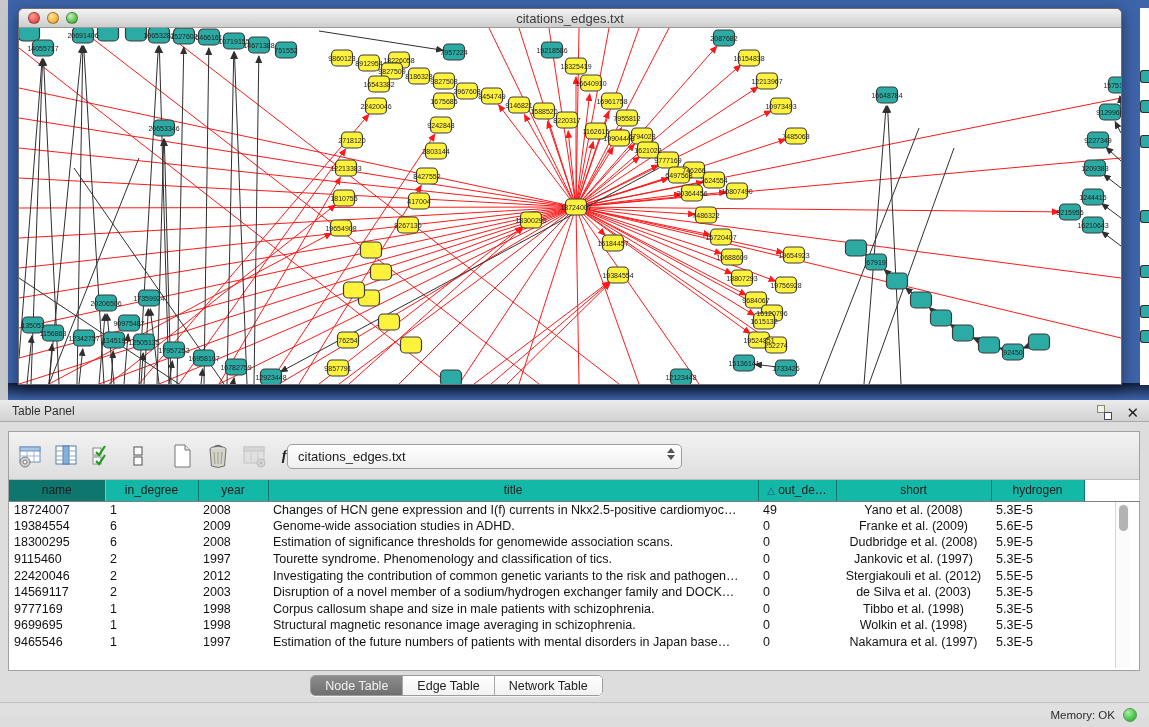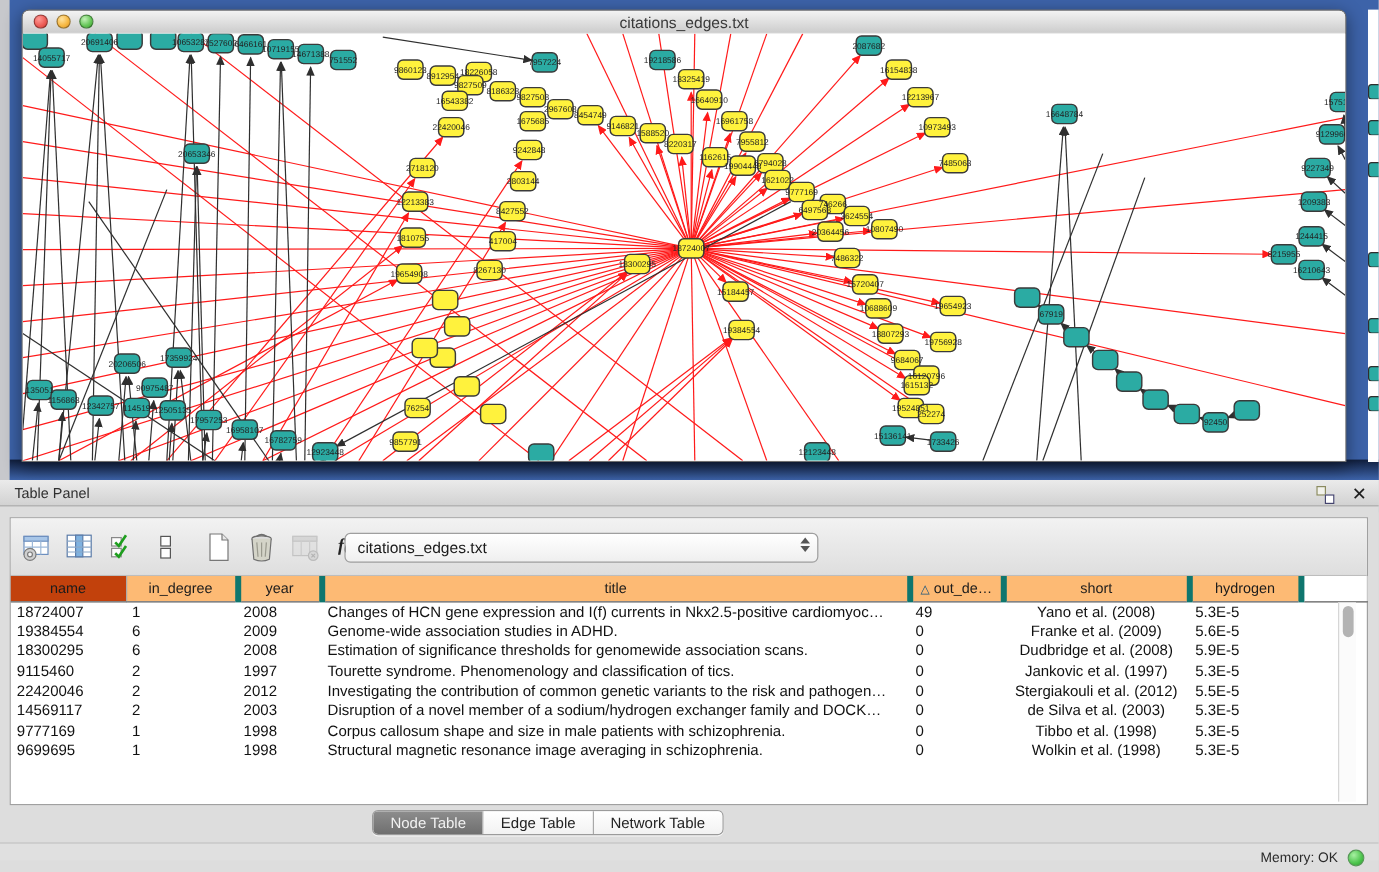--- a/index.html
+++ b/index.html
@@ -58,22 +58,22 @@
   .combo { position:absolute; left:278px; top:12px; width:395px; height:25px;
     border:1px solid #9F9F9F; border-radius:5px; background:linear-gradient(#FFFFFF,#EFEFEF);
     display:flex; align-items:center; font-size:13px; color:#1B1B1B; padding-left:10px; }
   .combo .stepper { position:absolute; right:6px; top:3px; display:flex; flex-direction:column; gap:2px; }
   .combo .stepper i { width:0; height:0; border-left:4px solid transparent; border-right:4px solid transparent; }
   .combo .stepper i.up { border-bottom:5px solid #555; }
   .combo .stepper i.dn { border-top:5px solid #555; }
 
   table.data { border-collapse:collapse; table-layout:fixed; width:1130px; font-size:12.5px; }
   table.data th { height:21px; font-weight:normal; color:#1c1c1c; font-size:12px;
-    background:#fdba74; border-right:5px solid #0f766e; border-bottom:1px solid #7F7F7F; text-align:center; }
-  table.data th.gray { background:#c2410c; border-right:1px solid #ABABAB; }
+    background:#14b8a6; border-right:1px solid #0f766e; border-bottom:1px solid #7F7F7F; text-align:center; }
+  table.data th.gray { background:#0f766e; border-right:1px solid #ABABAB; }
   table.data th.filler { background:#fff; border-right:1px solid #C9C9C9; }
   table.data td { height:16.6px; color:#111; white-space:nowrap; overflow:hidden; padding:0 0 0 5px; }
   table.data td.c { text-align:center; padding:0; }
   .tri { color:#16537e; font-size:10px; }
 
   .vscroll { position:absolute; right:9px; top:70px; width:15px; height:166px;
     background:#FBFBFB; border-left:1px solid #D6D6D6; }
   .vscroll .thumb { position:absolute; left:2.5px; top:3px; width:9px; height:26px;
     background:#B3B3B3; border-radius:5px; }
 
@@ -663,20 +663,30 @@
             <tr>
               <td>9699695</td>
               <td>1</td>
               <td>1998</td>
               <td>Structural magnetic resonance image averaging in schizophrenia.</td>
               <td>0</td>
               <td class="c">Wolkin et al. (1998)</td>
               <td>5.3E-5</td>
               <td></td>
             </tr>
+            <tr>
+              <td>9465546</td>
+              <td>1</td>
+              <td>1997</td>
+              <td>Estimation of the future numbers of patients with mental disorders in Japan base…</td>
+              <td>0</td>
+              <td class="c">Nakamura et al. (1997)</td>
+              <td>5.3E-5</td>
+              <td></td>
+            </tr>
           </tbody>
       </table>
       <div class="vscroll">
         <div class="thumb"></div>
       </div>
     </div>
 
     <div class="tabs">
       <div class="seg" id="seg-tabs">
           <div class="s sel">Node Table</div>

